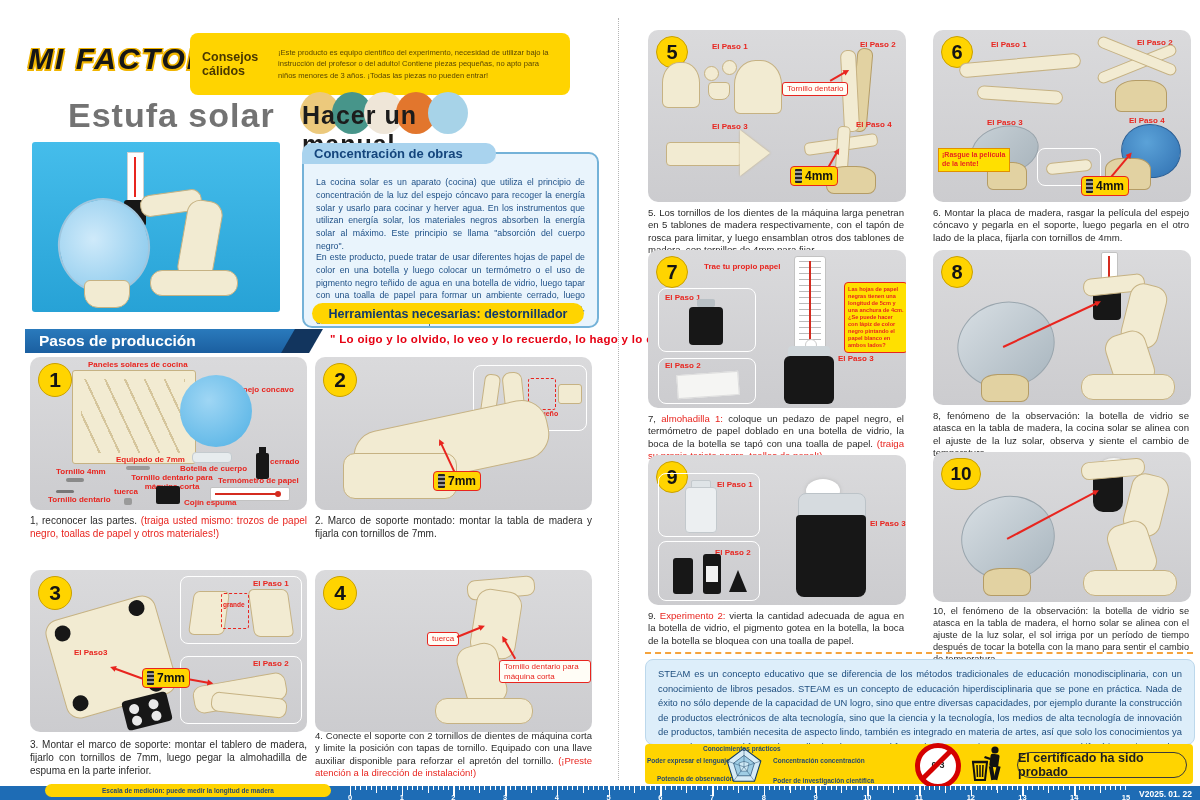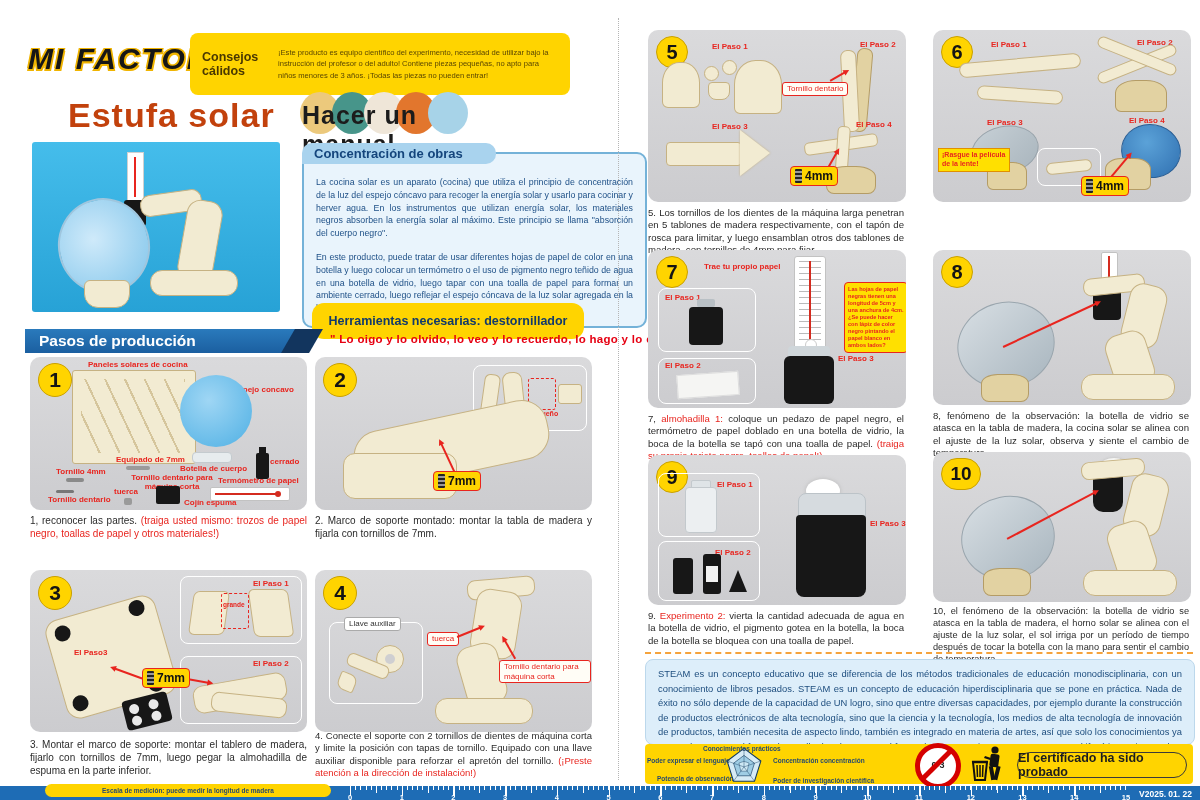--- a/index.html
+++ b/index.html
@@ -5,26 +5,26 @@
   html,body{margin:0;padding:0;background:#e9e9e9;}
   #sheet{position:relative;width:1200px;height:800px;background:#ffffff;overflow:hidden;
          font-family:"Liberation Sans","DejaVu Sans",sans-serif;color:#222;}
   .abs{position:absolute;}
   
   .logo{font-style:italic;font-weight:900;font-size:30px;letter-spacing:2px;color:#161616;
         text-shadow:1.5px 1.5px 0 #f0b400,-1.5px -1.5px 0 #f0b400,1.5px -1.5px 0 #f0b400,-1.5px 1.5px 0 #f0b400;}
   .advice{background:#ffd400;border-radius:8px;display:flex;align-items:center;gap:10px;padding:6px 12px;}
   .advice .t{font-weight:bold;font-size:12.5px;color:#4a3800;line-height:1.15;width:66px;}
   .advice .b{font-size:7.6px;color:#5a4600;line-height:1.5;flex:1;}
-  .title-red{color:#c2410c;font-size:34px;font-weight:bold;letter-spacing:1px;}
+  .title-red{color:#737373;font-size:34px;font-weight:bold;letter-spacing:1px;}
   .mcircle{width:40px;height:42px;border-radius:50%;display:inline-block;margin-right:-8px;}
   .manual-txt{font-weight:bold;font-size:25px;color:#1c1c1c;letter-spacing:1px;}
   
   .photo{background:linear-gradient(#45bdeb,#27a2d6);border-radius:3px;overflow:hidden;}
-  .introbox{background:#e9f4fc;border:2px solid #74b2d8;border-radius:10px;padding-left:48px;}
+  .introbox{background:#e9f4fc;border:2px solid #74b2d8;border-radius:10px;}
   .introtab{background:#a9d3ee;border-radius:10px 10px 10px 0;color:#14457c;font-weight:bold;font-size:13px;
             display:flex;align-items:center;padding:0 12px;}
   .introtxt{font-size:8.8px;color:#1d4f86;line-height:1.45;text-align:justify;}
   .toolpill{background:#ffd400;border-radius:12px;color:#123a6b;font-weight:bold;font-size:12.5px;
             display:flex;align-items:center;justify-content:center;}
   
   .banner{background:linear-gradient(#2a7abc,#1b5fa0);color:#fff;font-weight:bold;font-size:15.5px;
           display:flex;align-items:center;padding-left:14px;}
   .banner-end{background:#12355e;transform:skewX(-30deg);}
   .quote{color:#e60012;font-weight:bold;font-size:11.5px;letter-spacing:.3px;}
@@ -103,21 +103,21 @@
     <div class="abs w" style="left:52px;top:138px;width:44px;height:26px;border-radius:6px 6px 14px 14px;"></div>
   </div>
 
   <div class="abs introbox" style="left:302px;top:152px;width:293px;height:172px;">
     <div class="introtxt" style="position:absolute;left:12px;right:12px;top:22px;">La cocina solar es un aparato (cocina) que utiliza el principio de concentración de la luz del espejo cóncavo para recoger la energía solar y usarlo para cocinar y herver agua. En los instrumentos que utilizan energía solar, los materiales negros absorben la energía solar al máximo. Este principio se llama "absorción del cuerpo negro".</div>
     <div class="introtxt" style="position:absolute;left:12px;right:12px;top:97px;">En este producto, puede tratar de usar diferentes hojas de papel de color en una botella y luego colocar un termómetro o el uso de pigmento negro teñido de agua en una botella de vidrio, luego tapar con una toalla de papel para formar un ambiente cerrado, luego reflejar el espejo cóncava de la luz solar agregada en la botella, observar los cambios de temperatura.</div>
   </div>
   <div class="abs introtab" style="left:302px;top:143px;width:170px;height:21px;">
     <span>Concentración de obras</span>
   </div>
-  <div class="abs toolpill" style="left:312px;top:303px;width:272px;height:36px;">
+  <div class="abs toolpill" style="left:312px;top:303px;width:272px;height:21px;">
     <span>Herramientas necesarias: destornillador</span>
   </div>
 
   <div class="abs banner" style="left:25px;top:329px;width:268px;height:24px;">
     <span>Pasos de producción</span>
   </div>
   <div class="abs banner-end" style="left:288px;top:329px;width:28px;height:24px;"></div>
   <div class="abs quote" style="left:330px;top:333px;">" Lo oigo y lo olvido, lo veo y lo recuerdo, lo hago y lo entiendo!"</div>
 
   <div class="panel" style="left:30px;top:357px;width:277px;height:153px;">
@@ -207,28 +207,20 @@
     </div>
   </div>
   <p class="cap capL" style="left:30px;top:738px;width:277px;margin:0;"><span>3. Montar el marco de soporte: montar el tablero de madera, fijarlo con tornillos de 7mm, luego pegar la almohadilla de espuma en la parte inferior.</span></p>
 
   <div class="panel" style="left:315px;top:570px;width:277px;height:162px;">
     <div class="stepn" style="left:8px;top:6px;width:32px;height:32px;font-size:21px;">4</div>
     <div class="w" style="left:152px;top:8px;width:66px;height:18px;border-radius:8px;transform:rotate(-5deg);"></div>
     <div class="w" style="left:158px;top:20px;width:44px;height:66px;border-radius:14px;transform:rotate(9deg);"></div>
     <div class="w" style="left:146px;top:74px;width:40px;height:60px;border-radius:14px;transform:rotate(-16deg);"></div>
     <div class="w" style="left:120px;top:128px;width:96px;height:24px;border-radius:12px;"></div>
-    <div class="inset" style="left:14px;top:52px;width:92px;height:80px;">
-      <div class="rbx" style="left:14px;top:-6px;background:#fff;border-color:#aaa;color:#333;">Llave auxiliar</div>
-      <div class="w" style="left:46px;top:22px;width:26px;height:26px;border-radius:50%;">
-        <div class="abs" style="left:8px;top:8px;width:10px;height:10px;border-radius:50%;background:#cfcfd1;"></div>
-      </div>
-      <div class="w" style="left:16px;top:36px;width:42px;height:12px;border-radius:6px;transform:rotate(22deg);"></div>
-      <div class="w" style="left:8px;top:50px;width:16px;height:16px;border-radius:3px 8px 3px 8px;transform:rotate(22deg);"></div>
-    </div>
     <div class="rbx" style="left:112px;top:62px;">tuerca</div>
     <div class="ar" style="left:142px;top:66px;width:26px;transform:rotate(-22deg);"></div>
     <div class="rbx" style="left:184px;top:90px;width:82px;white-space:normal;">Tornillo dentario para máquina corta</div>
     <div class="ar" style="left:200px;top:88px;width:22px;transform:rotate(-120deg);"></div>
   </div>
   <p class="cap capL" style="left:315px;top:730px;width:277px;margin:0;font-size:9.5px;"><span>4. Conecte el soporte con 2 tornillos de dientes de máquina corta y limite la posición con tapas de tornillo. Equipado con una llave auxiliar disponible para reforzar el apretón del tornillo. </span><span class="r">(¡Preste atención a la dirección de instalación!)</span></p>
 
   <div class="divider" style="left:618px;top:18px;height:762px;"></div>
 
   <div class="panel" style="left:648px;top:30px;width:258px;height:172px;">
@@ -277,20 +269,21 @@
     </div>
     <div class="rl" style="left:196px;top:86px;">El Paso 4</div>
     <div class="abs" style="left:188px;top:94px;width:58px;height:52px;border-radius:50%;background:radial-gradient(circle at 40% 35%,#5ba2d8,#2f6fb0);transform:rotate(10deg);border:1px solid #2a5e94;"></div>
     <div class="wd" style="left:172px;top:128px;width:44px;height:30px;border-radius:35% 35% 6px 6px;"></div>
     <div class="ar" style="left:178px;top:146px;width:28px;transform:rotate(-50deg);"></div>
     <div class="mm" style="left:148px;top:146px;">
       <span class="screw"></span>
         <span>4mm</span>
     </div>
   </div>
+  <p class="cap" style="left:933px;top:207px;width:256px;margin:0;"><span>6. Montar la placa de madera, rasgar la película del espejo cóncavo y pegarla en el soporte, luego pegarla en el otro lado de la placa, fijarla con tornillos de 4mm.</span></p>
 
   <div class="panel" style="left:648px;top:250px;width:258px;height:158px;">
     <div class="stepn" style="left:8px;top:6px;width:30px;height:30px;font-size:20px;">7</div>
     <div class="rl" style="left:56px;top:12px;">Trae tu propio papel</div>
     <div class="inset" style="left:10px;top:38px;width:96px;height:62px;">
       <div class="rl" style="left:6px;top:4px;">El Paso 1</div>
       <div class="abs" style="left:38px;top:10px;width:18px;height:8px;background:#b9c0c5;border-radius:2px;"></div>
       <div class="blk" style="left:30px;top:18px;width:34px;height:38px;border-radius:4px;"></div>
     </div>
     <div class="inset" style="left:10px;top:108px;width:96px;height:44px;">

